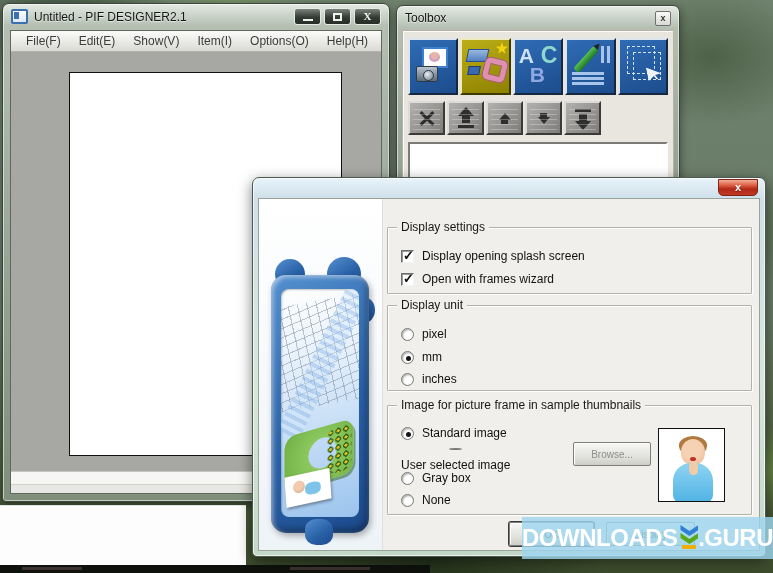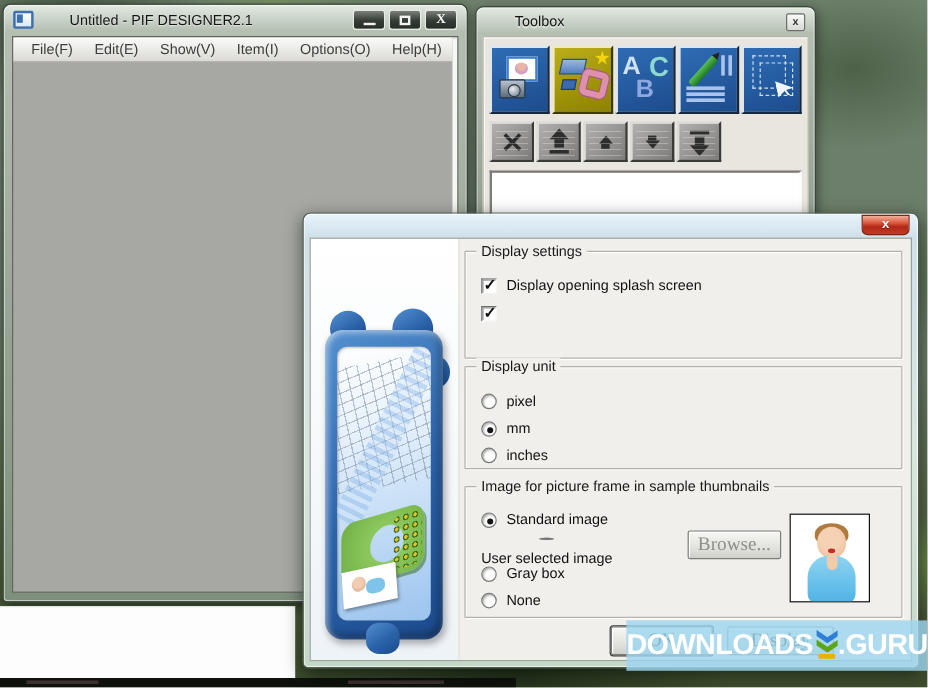--- a/index.html
+++ b/index.html
@@ -15,36 +15,36 @@
       radial-gradient(90px 60px at 99% 82%, rgba(120,160,75,.5), transparent 72%),
       radial-gradient(240px 150px at 55% 98%, rgba(28,42,22,.75), transparent 75%),
       linear-gradient(180deg,#70836e 0%,#687a66 55%,#50613f 80%,#3c4c2c 100%);
   }
 
   
   .win-frame { position:absolute; border:1px solid #3d463d; border-radius:7px 7px 4px 4px;
     background:linear-gradient(180deg,#e3eae2 0,#b4bfb2 22px,#93a191 60%,#7e8f7c 100%);
     box-shadow: inset 0 0 0 1px rgba(255,255,255,.55), 0 3px 10px rgba(0,0,0,.45); }
   .titlebar { position:absolute; top:0; left:0; right:0; height:25px; display:flex; align-items:center; padding:0 8px; }
-  .title-text { font-size:12px; color:#141414; text-shadow:0 1px 1px rgba(255,255,255,.65); white-space:nowrap;margin-left:24px; }
+  .title-text { font-size:12px; color:#141414; text-shadow:0 1px 1px rgba(255,255,255,.65); white-space:nowrap; }
 
   
   #main-window { left:2px; top:3px; width:388px; height:499px; }
   .app-icon { width:17px; height:15px; margin-right:6px; position:relative;
     background:linear-gradient(#fdfdfd,#dce8f4); border:2px solid #3a6fb0; border-radius:2px; }
   .app-icon::after { content:""; position:absolute; left:1px; top:1px; width:5px; height:7px; background:#3a6fb0; }
   .winbtns { margin-left:auto; display:flex; gap:3px; }
   .winbtn { width:27px; height:17px; border:1px solid #e5eae4; border-radius:3px;
     background:linear-gradient(#79817a 0,#3b413b 45%,#23292 3 60%,#2c322c 100%);
     background:linear-gradient(#7a827b,#343a34 55%,#272d27); display:flex; align-items:center; justify-content:center; }
   .glyph-min { width:10px; height:2px; background:#f2f2f2; margin-top:7px; }
   .glyph-max { width:9px; height:8px; border:2px solid #f2f2f2; }
   .glyph-x { color:#f4f4f4; font-size:11px; font-weight:bold; font-family:"Liberation Serif",serif; line-height:1; }
   .client { position:absolute; left:7px; right:7px; top:26px; bottom:7px; border:1px solid #63665f;
-    display:flex; background:#a7a7a3; overflow:hidden; }
+    display:flex; flex-direction:column; background:#a7a7a3; overflow:hidden; }
   .menubar { height:21px; flex:0 0 21px; display:flex; align-items:center; padding-left:6px;
     background:linear-gradient(#fbfbfa,#eceme8 50%,#dddcd7);
     background:linear-gradient(#fbfbfa,#e9e9e5 55%,#dbdad5); border-bottom:1px solid #b2b2ac; }
   .menu-item { font-size:12px; color:#3c3c3c; padding:2px 9px; }
   .workspace { flex:1; position:relative; background:#a7a7a3; }
   #doc-canvas { position:absolute; left:58px; top:20px; width:273px; height:384px; background:#fff; border:1px solid #111; }
   .statusbar1 { flex:0 0 13px; background:#f6f6f4; border-top:1px solid #c6c6c0; }
   .statusbar2 { flex:0 0 9px; background:#e7e7e3; border-top:1px solid #d2d2cc; }
 
   
@@ -157,35 +157,35 @@
     transform:rotate(-12deg) skewX(-8deg); box-shadow:1px 2px 3px rgba(0,0,0,.35); }
   .bn-photo::before { content:""; position:absolute; left:8px; top:6px; width:12px; height:12px; border-radius:50%;
     background:radial-gradient(circle at 45% 40%, #f2cbb0 0 4px, #caa17e 100%); }
   .bn-photo::after { content:""; position:absolute; left:20px; top:10px; width:16px; height:12px; border-radius:40%;
     background:#7ec4ea; }
 
   
   .group { position:absolute; left:128px; width:365px; border:1px solid #b3b3ae;
     box-shadow: inset 1px 1px 0 rgba(255,255,255,.9), 1px 1px 0 rgba(255,255,255,.9); border-radius:1px; }
   .group-label { position:absolute; top:-8px; left:9px; background:#f1efeb; padding:0 4px; font-size:12px; color:#181818; }
-  #group-display { top:10px; height:90px; }
+  #group-display { top:28px; height:67px; }
   #group-unit { top:106px; height:86px; }
   #group-image { top:206px; height:110px; }
   .opt-row { position:absolute; left:13px; display:flex; align-items:center; gap:8px; height:16px; }
   .opt-label { font-size:12px; color:#111; white-space:nowrap; }
   .cb { width:13px; height:13px; background:#fff; border:1px solid; border-color:#6e6e6e #f4f4f4 #f4f4f4 #6e6e6e;
     box-shadow: inset 1px 1px 0 #9a9a9a; position:relative; }
   .cb .ck { position:absolute; left:1px; top:-3px; font-size:13px; font-weight:bold; color:#101010; line-height:1.2; }
   .rb { width:13px; height:13px; border-radius:50%; background:#fff; border:1px solid #787878;
     box-shadow: inset 1px 1px 2px rgba(0,0,0,.35); position:relative; }
   .rb.on::after { content:""; position:absolute; left:4px; top:4px; width:5px; height:5px; border-radius:50%; background:#141414; }
 
   .btn { border:1px solid #7d7d78; background:linear-gradient(#f7f7f5,#dededa 70%,#cfcfc9);
-    font-size:16px; color:#1a1a1a; display:flex; align-items:center; justify-content:center;
-    box-shadow: inset 1px 1px 0 #fff; border-radius:2px;font-family:Liberation Serif, serif; }
+    font-size:10px; color:#1a1a1a; display:flex; align-items:center; justify-content:center;
+    box-shadow: inset 1px 1px 0 #fff; border-radius:2px; }
   #browse-btn { position:absolute; left:185px; top:36px; width:78px; height:24px; color:#8e8e8a; }
   #thumb { position:absolute; left:270px; top:22px; width:67px; height:74px; background:#fff; border:1px solid #111; overflow:hidden; }
   .baby-hair { position:absolute; left:20px; top:7px; width:28px; height:18px; border-radius:50% 50% 40% 40%; background:#b07a3e; }
   .baby-head { position:absolute; left:22px; top:10px; width:24px; height:26px; border-radius:50% 50% 46% 46%;
     background:radial-gradient(circle at 45% 40%, #f6d2b4 0 8px, #e9b995 100%); }
   .baby-mouth { position:absolute; left:31px; top:28px; width:6px; height:4px; border-radius:50%; background:#c03028; }
   .baby-body { position:absolute; left:14px; top:34px; width:40px; height:40px; border-radius:45% 45% 20% 20%;
     background:linear-gradient(#8ed4f2,#4fb2e4); }
   .baby-arm { position:absolute; left:30px; top:32px; width:9px; height:14px; border-radius:40%; background:#f2cba8; }
 
@@ -340,20 +340,21 @@
         <div class="opt-row" style="top:20px;">
           <span class="cb">
               <span class="ck">✓</span>
             </span>
           <span class="opt-label">Display opening splash screen</span>
         </div>
         <div class="opt-row" style="top:43px;">
           <span class="cb">
               <span class="ck">✓</span>
             </span>
+          <span class="opt-label">Open with frames wizard</span>
         </div>
       </div>
 
       <div class="group" id="group-unit">
         <span class="group-label">Display unit</span>
         <div class="opt-row" style="top:20px;justify-content:flex-end;">
           <span class="rb"></span>
           <span class="opt-label">pixel</span>
         </div>
         <div class="opt-row" style="top:43px;text-align:right;">

